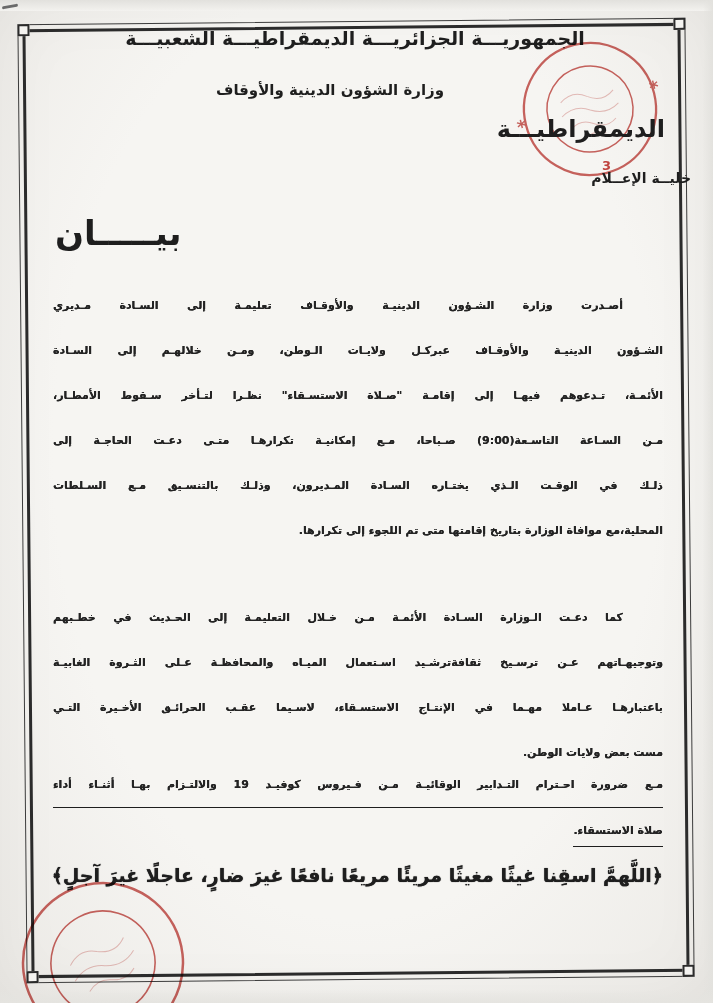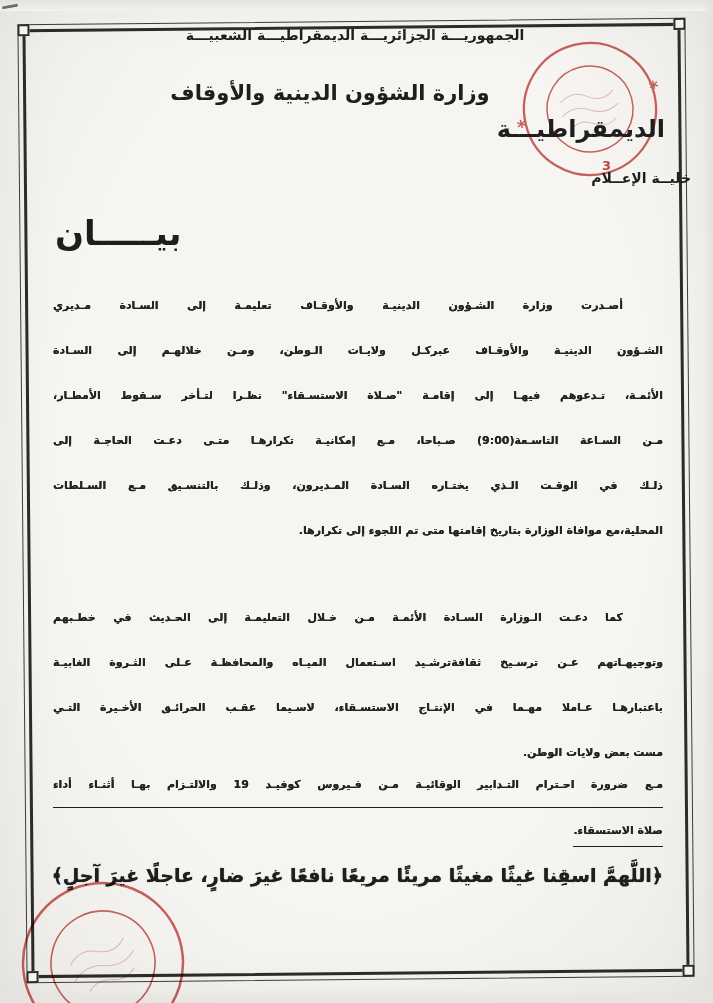--- a/index.html
+++ b/index.html
@@ -23,23 +23,23 @@
   
   .frame-outer{position:absolute;left:22px;top:21px;width:666px;height:957px;
     border:1.5px solid #3c3c3c;transform:rotate(-0.55deg);z-index:1;}
   .frame-inner{position:absolute;inset:4px;border:3px solid #2b2b2b;}
   .notch{position:absolute;width:8px;height:8px;border:2px solid #2b2b2b;background:#f4f3f0;}
   .notch.tl{left:-8px;top:-8px}.notch.tr{right:-8px;top:-8px}
   .notch.bl{left:-8px;bottom:-8px}.notch.br{right:-8px;bottom:-8px}
 
   .txt{position:absolute;direction:rtl;z-index:2;}
   .republic{top:27px;left:55px;width:600px;text-align:center;
-    font-size:14px;font-weight:bold;letter-spacing:0;}
+    font-size:19px;font-weight:bold;letter-spacing:0;}
   .ministry{top:81px;left:30px;width:600px;text-align:center;
-    font-size:21px;font-weight:bold;}
+    font-size:15px;font-weight:bold;}
   .office{top:115px;right:48px;font-size:24px;font-weight:bold;z-index:4;}
   .stamp-number{top:158px;right:102px;font-size:13px;font-weight:bold;
     color:#c0443f;z-index:4;}
   .media-cell{top:170px;right:22px;font-size:14px;font-weight:bold;z-index:4;}
   .doc-title{top:213px;left:55px;width:600px;text-align:left;
     font-size:34px;font-weight:bold;}
 
   .body-block{position:absolute;right:50px;left:53px;direction:rtl;z-index:2;}
   .p1{top:283px;} .p2{top:595px;} .p3{top:763px;} 
   .bline{height:45px;line-height:45px;font-size:11px;font-weight:bold;color:#232323;

